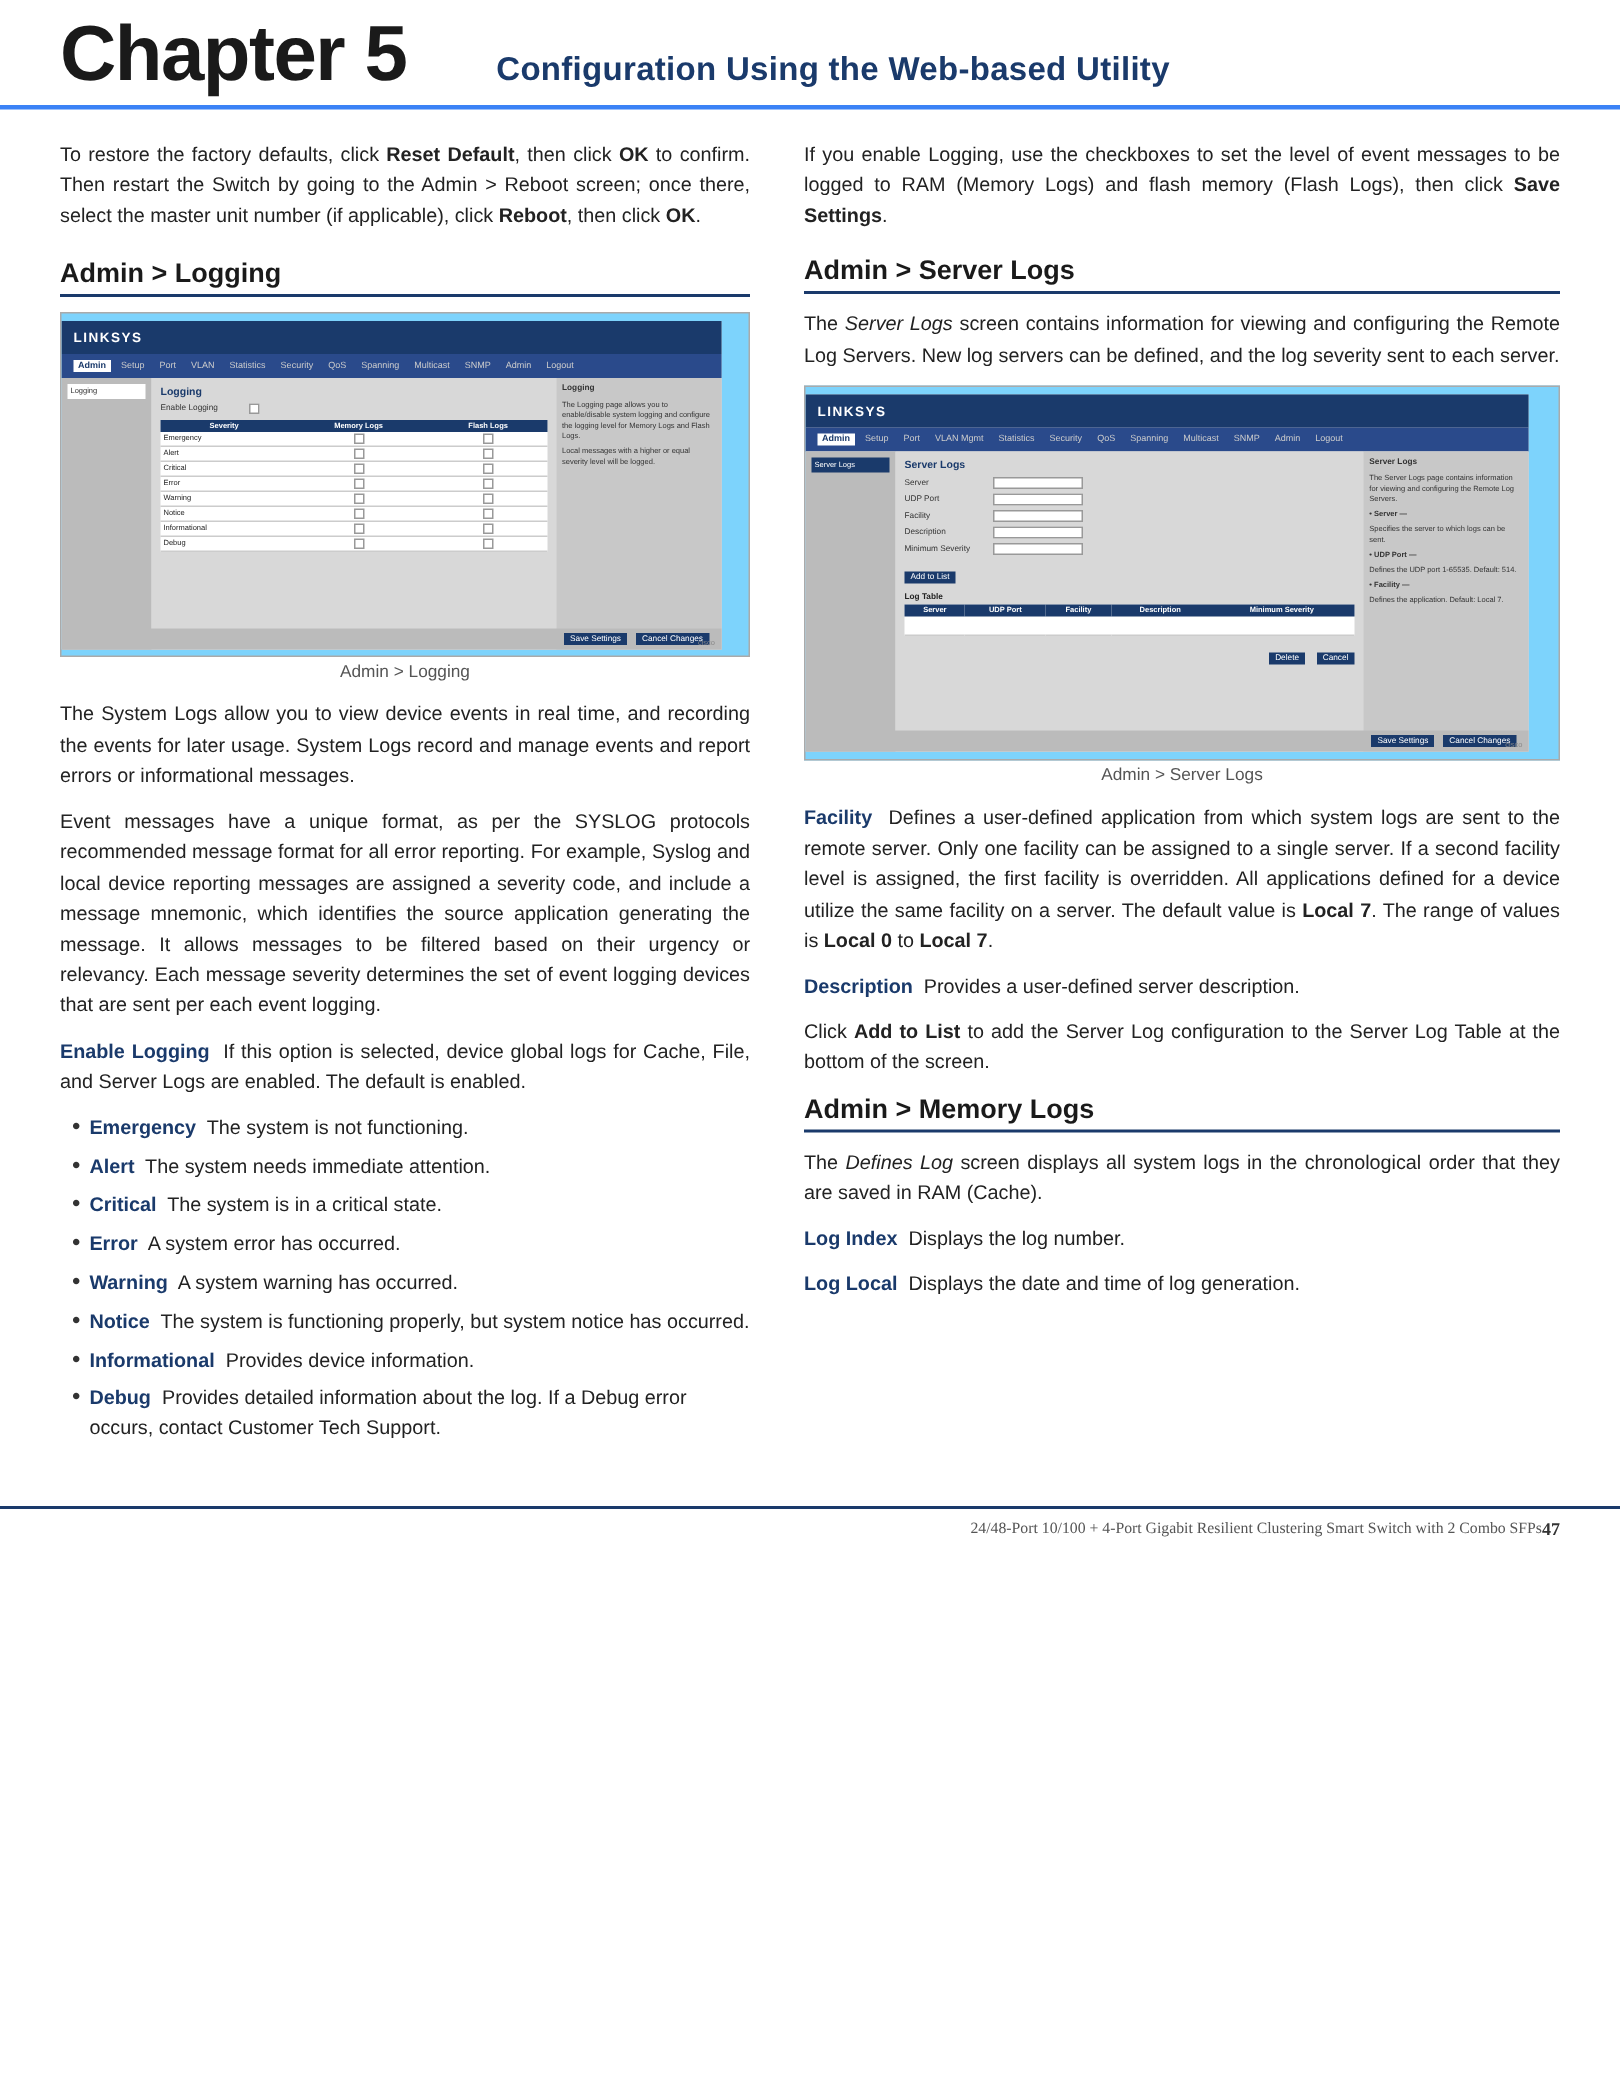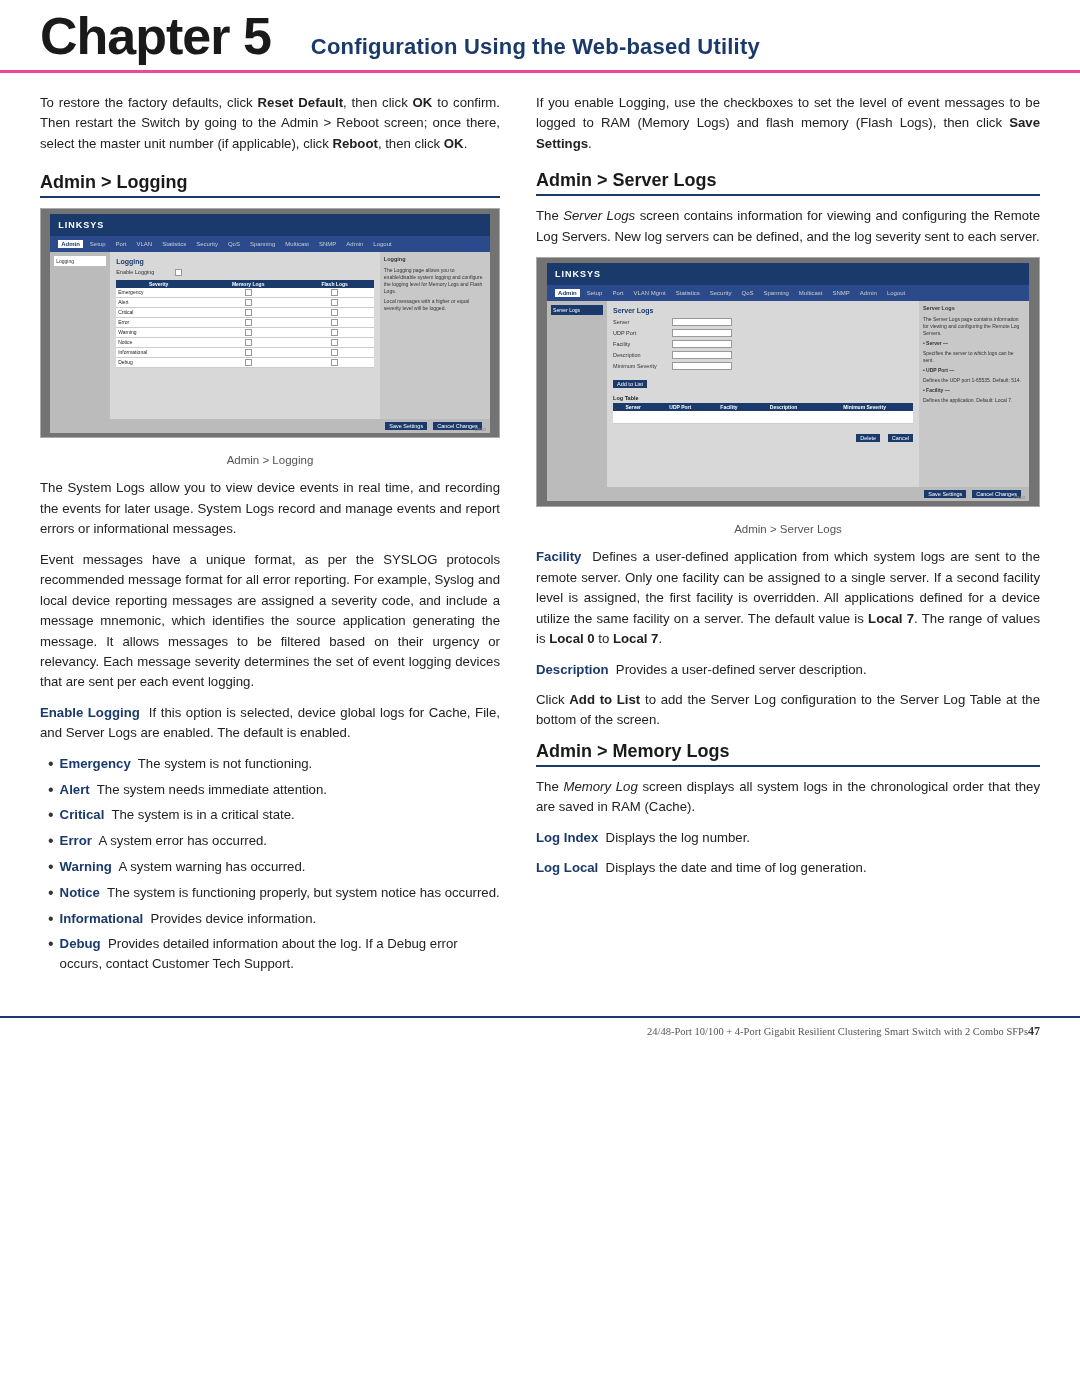--- a/index.html
+++ b/index.html
@@ -8,25 +8,25 @@
       font-size: 13.5px;
       background: #ffffff;
       color: #222;
       width: 1080px;
       min-height: 1397px;
     }
 
     
     .page-header {
       background: #fff;
-      border-bottom: 3px solid #ec4899;
+      border-bottom: 3px solid #3b82f6;
       padding: 10px 40px 8px 40px;
       display: flex;
       align-items: baseline;
-      gap: 40px;
+      gap: 60px;
     }
     .chapter-title {
       font-size: 52px;
       font-weight: 900;
       color: #1a1a1a;
       line-height: 1;
       letter-spacing: -1px;
     }
     .chapter-subtitle {
       font-size: 22px;
@@ -65,27 +65,27 @@
       font-weight: 700;
       color: #1a1a1a;
       margin-bottom: 10px;
       border-bottom: 2px solid #1a3a6b;
       padding-bottom: 3px;
     }
 
     
     .screenshot-box {
       border: 1px solid #aaa;
-      background: #737373;
+      background: #7dd3fc;
       width: 100%;
       height: 230px;
-      margin-bottom: 16px;
+      margin-bottom: 4px;
       display: flex;
       align-items: center;
-      justify-content: center;
+      justify-content: flex-start;
       overflow: hidden;
     }
     .screenshot-inner {
       width: 96%;
       height: 96%;
       background: #c8c8c8;
       position: relative;
     }
     
     .ss-header {
@@ -599,21 +599,21 @@
     </p>
 
 
     <p class="body-text">
       Click <b>Add to List</b> to add the Server Log configuration to the Server Log Table at the bottom of the screen.
     </p>
 
     <div class="section-heading">Admin &gt; Memory Logs</div>
 
     <p class="body-text">
-      The <em>Memory Log</em> screen displays all system logs in the chronological order that they are saved in RAM (Cache).
+      The <em>Defines Log</em> screen displays all system logs in the chronological order that they are saved in RAM (Cache).
     </p>
 
     <p class="def-para">
       <span class="def-term">Log Index</span>&nbsp; Displays the log number.
     </p>
 
     <p class="def-para">
       <span class="def-term">Log Local</span>&nbsp; Displays the date and time of log generation.
     </p>
 

